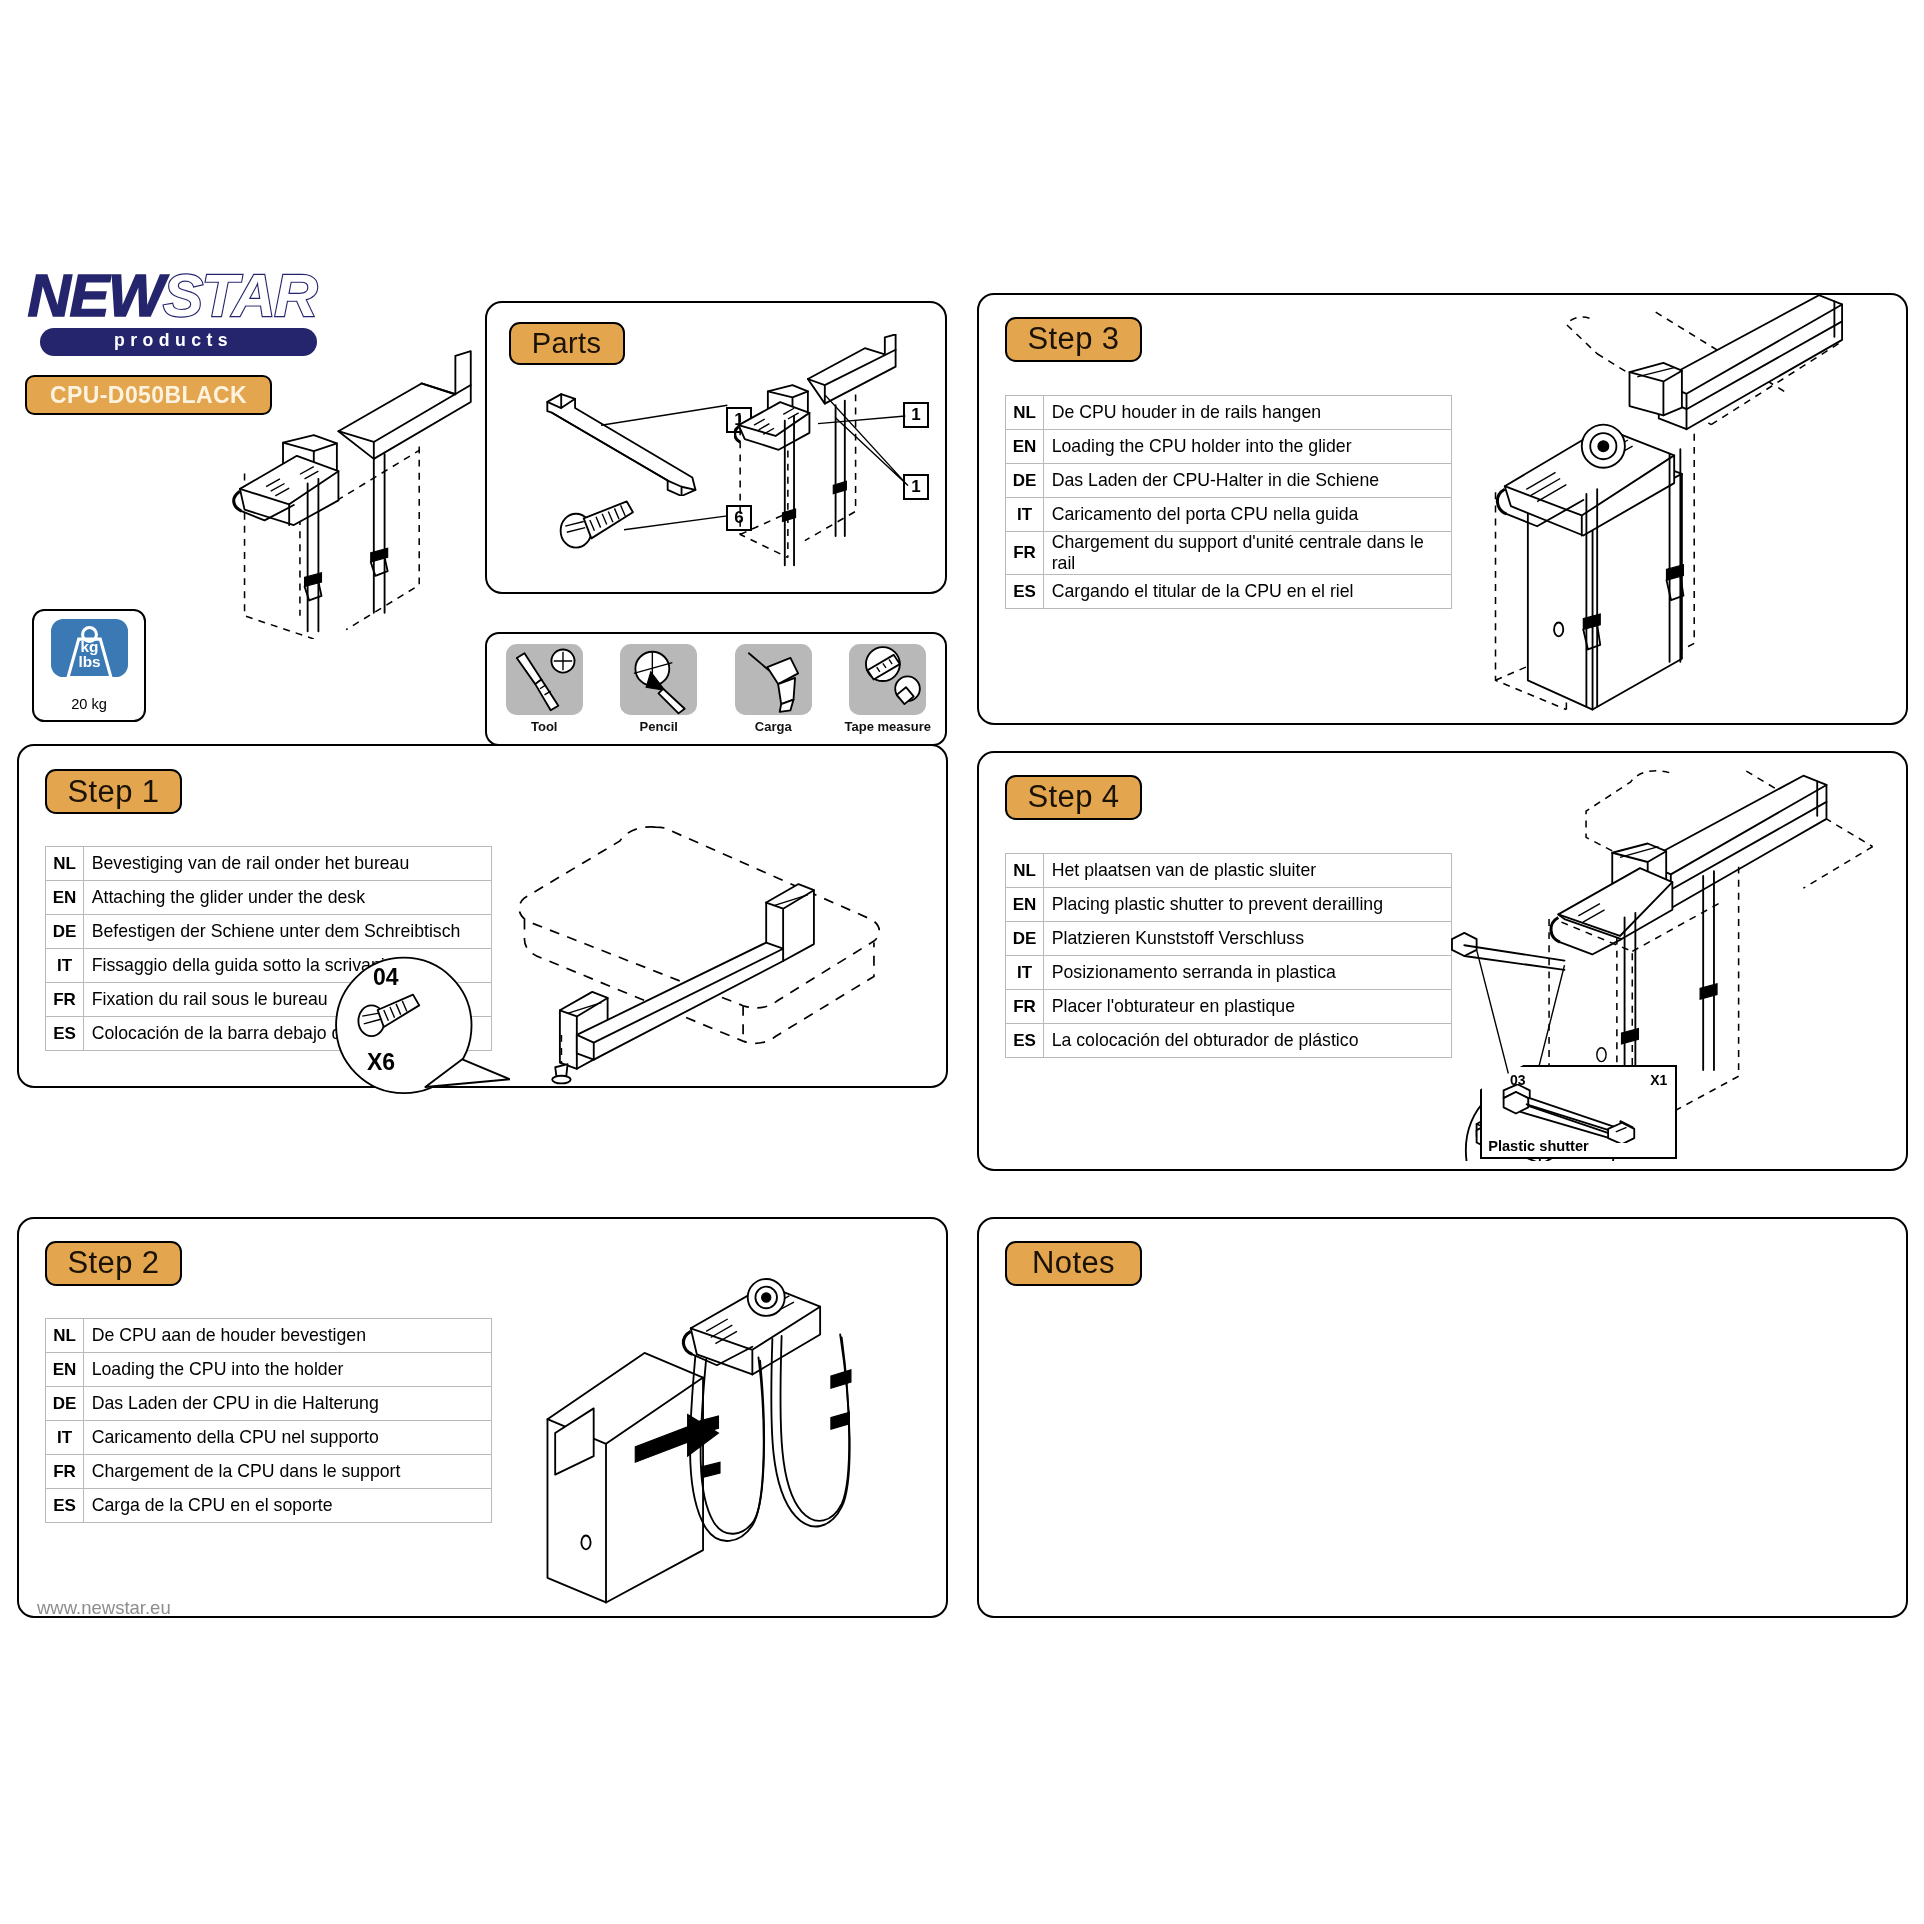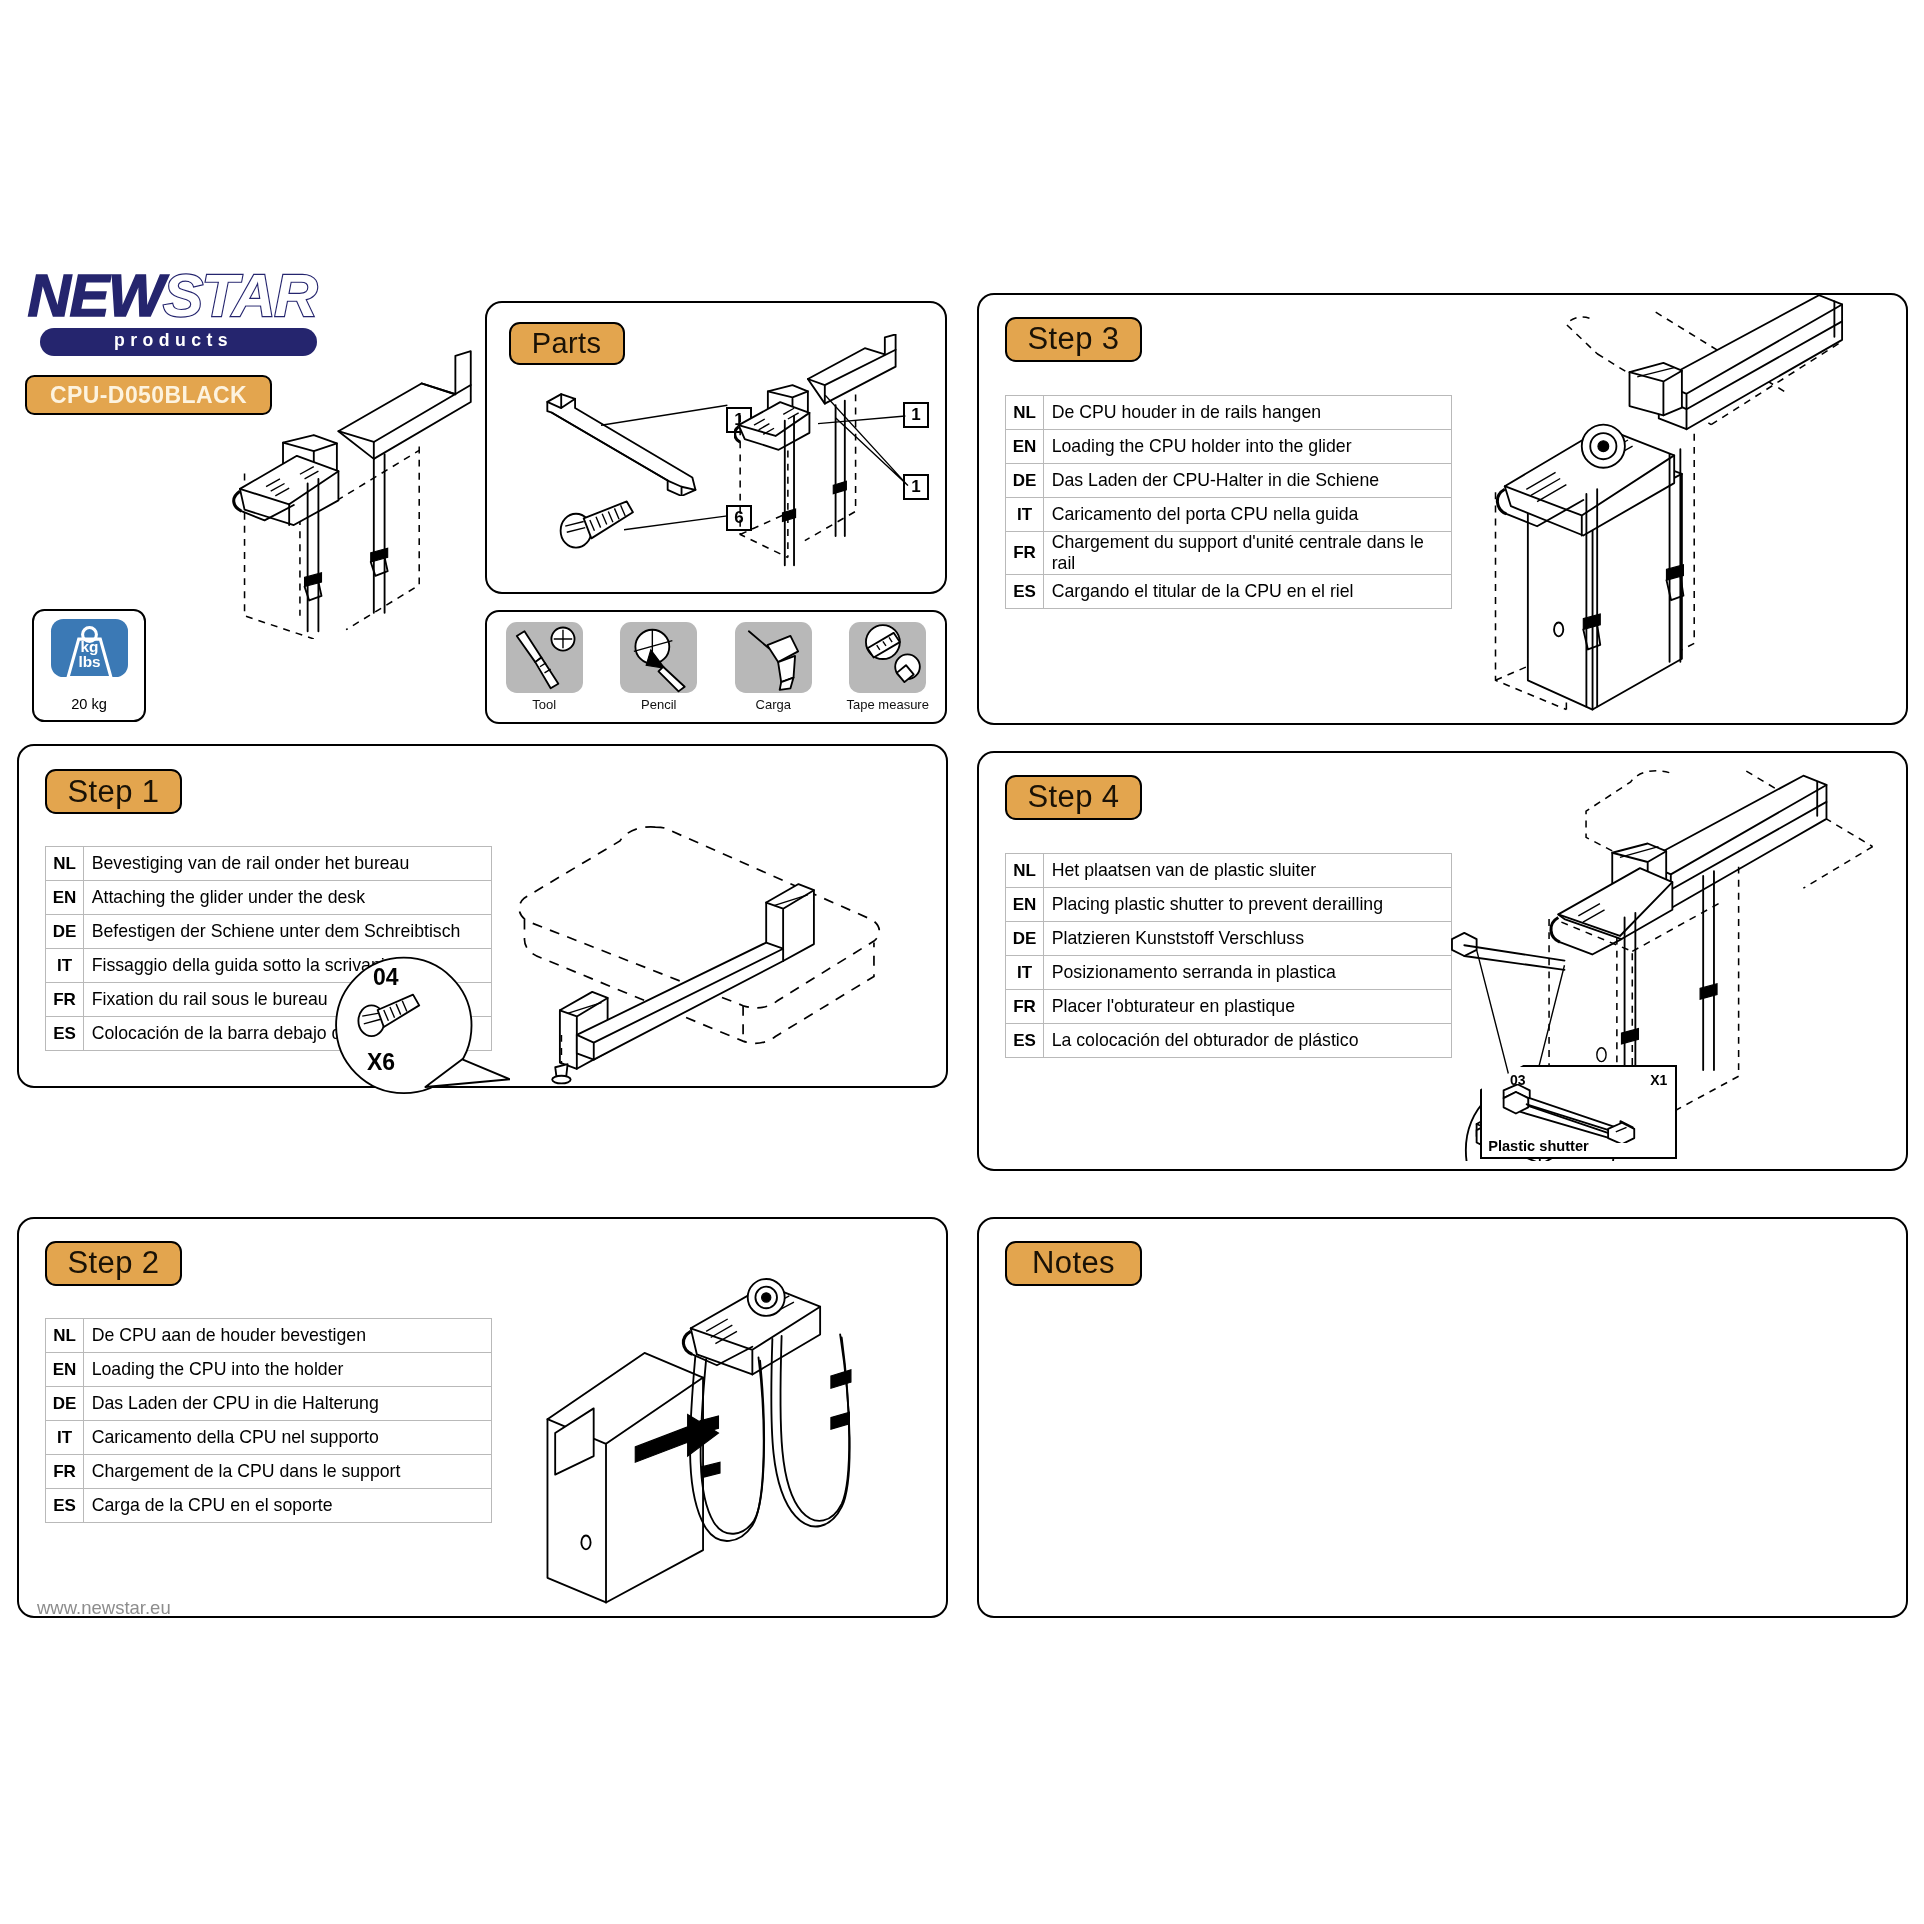--- a/index.html
+++ b/index.html
@@ -301,21 +301,21 @@
     <div class="callout-num" style="left:416px;top:99px;">1</div>
     <div class="callout-num" style="left:416px;top:171px;">1</div>
     <svg style="position:absolute;left:331px;top:99px;" width="92" height="31" viewBox="0 0 120 40">
         <line x1="0" y1="28" x2="114" y2="18" class="ln-thin"></line>
       </svg>
     <svg style="position:absolute;left:338px;top:92px;" width="86" height="96" viewBox="0 0 112 125">
         <path class="ln-thin" d="M0 0 L108 118 M14 30 L108 118"></path>
       </svg>
   </div>
 
-  <div class="tool-strip" style="left:485px;top:610px;width:462px;height:114px;">
+  <div class="tool-strip" style="left:485px;top:632px;width:462px;height:114px;font-weight:bold;">
 
     <div class="tool-item">
       <div class="tool-icon">
         <svg width="77" height="71" viewBox="0 0 100 92">
           <circle cx="74" cy="22" r="15" class="fillw"></circle>
           <path class="ln-thin" d="M74 10 L74 34 M62 22 L86 22"></path>
           <path class="fillw" d="M14 18 L24 12 L46 46 L38 52 Z"></path>
           <path class="fillw" d="M38 52 L46 46 L68 80 L58 86 Z"></path>
           <path class="ln-thin" d="M44 58 L52 53 M50 66 L58 61"></path>
         </svg>

